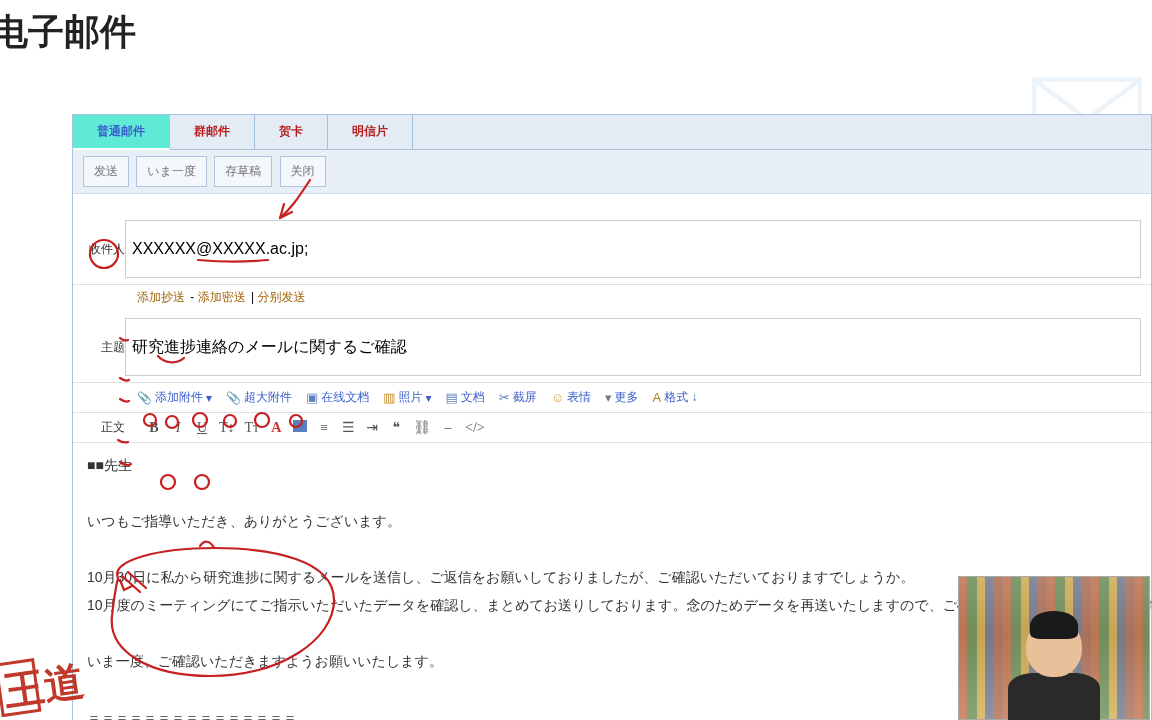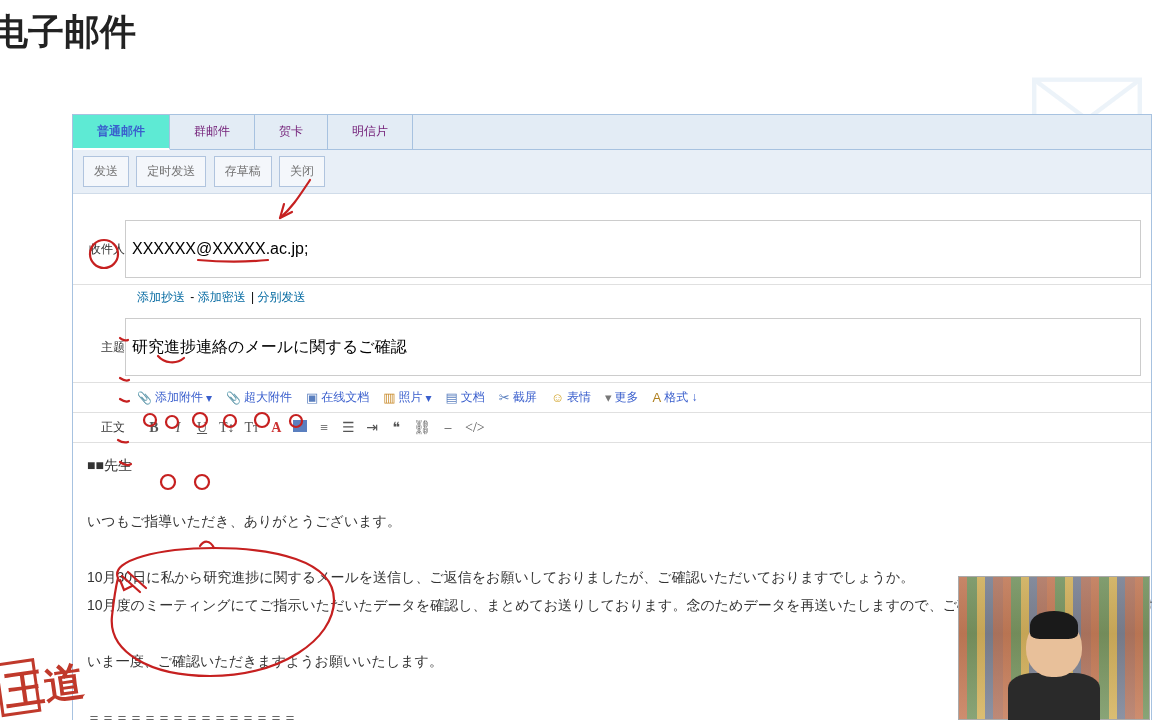--- a/index.html
+++ b/index.html
@@ -1,28 +1,28 @@
 <!DOCTYPE html>
 <html><head>
 <meta charset="utf-8">
 <style>
 * { margin: 0; padding: 0; box-sizing: border-box; }
 body { font-family: "Microsoft YaHei", Arial, sans-serif; font-size: 12px; background: #fff; width: 1152px; height: 720px; overflow: hidden; position: relative; }
 .page-title { font-size: 36px; font-weight: bold; color: #222; padding: 8px 0 8px 0; margin-left: -8px; }
 .mail-client { position: absolute; left: 72px; top: 114px; right: 0; background: #fff; border: 1px solid #a7c2e0; }
 .tabs { display: flex; background: #e3ecf5; border-bottom: 1px solid #a7c2e0; }
-.tab { padding: 8px 24px; border-right: 1px solid #a7c2e0; cursor: pointer; color: #701a75; }
+.tab { padding: 8px 24px; border-right: 1px solid #a7c2e0; cursor: pointer; color: #b91c1c; font-weight: bold; }
 .tab.active { background: #5eead4; font-weight: bold; color: #3a5fcd; border-bottom: 2px solid #fff; margin-bottom: -1px; }
 .action-bar { padding: 6px 10px; background: #e8eff7; border-bottom: 1px solid #d0dce9; }
 .action-bar button { padding: 6px 10px; margin-right: 4px; background: #f4f7fb; border: 1px solid #b0c4de; cursor: pointer; font-size: 12px; color: #737373; }
 .field-row { display: flex; align-items: center; padding: 6px 10px; border-bottom: 1px solid #e0e0e0; }
 .field-row .label { width: 42px; text-align: right; color: #333; font-size: 12px; }
 .field-row input { flex: 1; border: 1px solid #ccc; padding: 19px 6px; font-size: 16px; }
 .links-row { padding: 4px 10px 6px 64px; font-size: 12px; }
-.links-row a { color: #0369a1; cursor: pointer; margin-right: 2px; }
+.links-row a { color: #a16207; cursor: pointer; margin-right: 2px; }
 .attach-bar { padding: 6px 10px 6px 64px; border-bottom: 1px solid #e0e0e0; display: flex; gap: 14px; align-items: center; }
 .attach-item { color: #3a5fcd; cursor: pointer; font-size: 12px; display: inline-flex; align-items: center; gap: 3px; }
 .clip { color: #6a8; }
 .ico { color: #6a8; font-size: 13px; }
 .ico-doc { color: #5a7fbf; }
 .ico-pic { color: #c88a2a; }
 .ico-scr { color: #5a7fbf; }
 .ico-face { color: #d0a020; }
 .ico-more { color: #777; }
 .ico-fmt { color: #b08020; }
@@ -65,21 +65,21 @@
 
 <div class="mail-client">
   <div class="tabs">
     <div class="tab active">普通邮件</div>
     <div class="tab">群邮件</div>
     <div class="tab">贺卡</div>
     <div class="tab">明信片</div>
   </div>
   <div class="action-bar">
     <button>发送</button>
-    <button>定时发送</button>
+    <button>いま一度</button>
     <button>存草稿</button>
     <button>关闭</button>
   </div>
 
   <div style="padding-top:20px;"></div>
 
   <div class="field-row">
     <div class="label">收件人</div>
     <input type="text" value="XXXXXX@XXXXX.ac.jp;" style="">
   </div>

